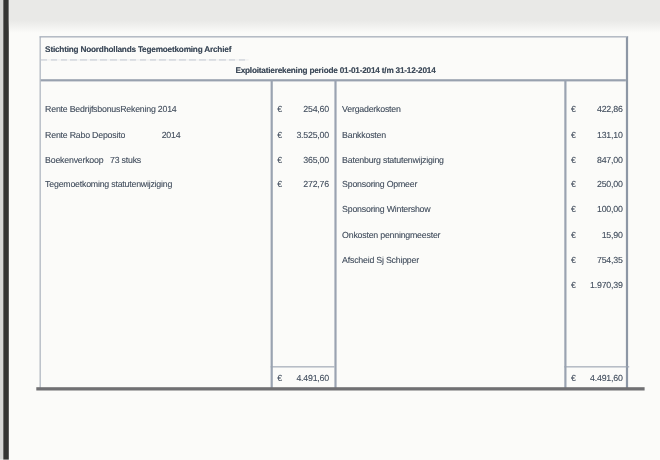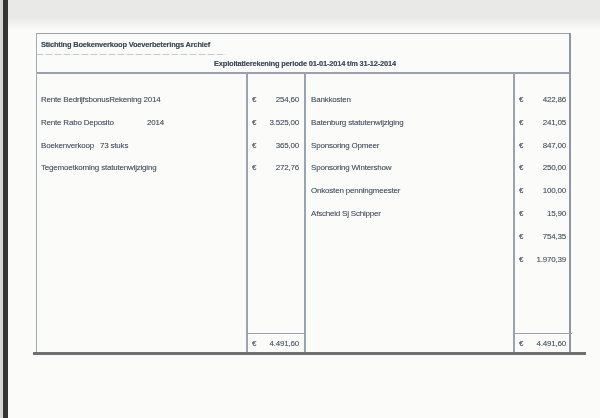--- a/index.html
+++ b/index.html
@@ -62,21 +62,21 @@
     background:#707073;}
 </style>
 </head>
 <body>
 
 <div class="edge-light"></div>
 <div class="edge-dark"></div>
 <div class="top-band"></div>
 
 <div class="sheet">
-  <div class="hdr hdr1">Stichting Boekenverkoop Voeverbeterings Archief</div>
+  <div class="hdr hdr1">Stichting Noordhollands Tegemoetkoming Archief</div>
   <div class="hdr1-line"></div>
   <div class="hdr hdr2">Exploitatierekening periode 01-01-2014 t/m 31-12-2014</div>
   <div class="hdr2-line"></div>
 
   <div class="vline vl-1"></div>
   <div class="vline vl-2"></div>
   <div class="vline vl-3"></div>
 
   <div class="col col-ldesc" id="col-ldesc">
       <div class="brow lrow-0"><span class="desc">Rente BedrijfsbonusRekening 2014</span></div>
@@ -104,35 +104,36 @@
       <div class="brow amt">
         <span class="eur">€</span>
         <span class="val">272,76</span>
       </div>
       <div class="brow amt"></div>
       <div class="brow amt"></div>
       <div class="brow amt"></div>
       <div class="brow amt"></div>
     </div>
   <div class="col col-rdesc" id="col-rdesc">
+      <div class="brow rrow-0"><span class="desc">Vergaderkosten</span></div>
       <div class="brow rrow-1"><span class="desc">Bankkosten</span></div>
       <div class="brow rrow-2"><span class="desc">Batenburg statutenwijziging</span></div>
       <div class="brow rrow-3"><span class="desc">Sponsoring Opmeer</span></div>
       <div class="brow rrow-4"><span class="desc">Sponsoring Wintershow</span></div>
       <div class="brow rrow-5"><span class="desc">Onkosten penningmeester</span></div>
       <div class="brow rrow-6"><span class="desc">Afscheid Sj Schipper</span></div>
     </div>
   <div class="col col-ramt" id="col-ramt">
       <div class="brow amt">
         <span class="eur">€</span>
         <span class="val">422,86</span>
       </div>
       <div class="brow amt">
         <span class="eur">€</span>
-        <span class="val">241,05</span>
+        <span class="val">131,10</span>
       </div>
       <div class="brow amt">
         <span class="eur">€</span>
         <span class="val">847,00</span>
       </div>
       <div class="brow amt">
         <span class="eur">€</span>
         <span class="val">250,00</span>
       </div>
       <div class="brow amt">

